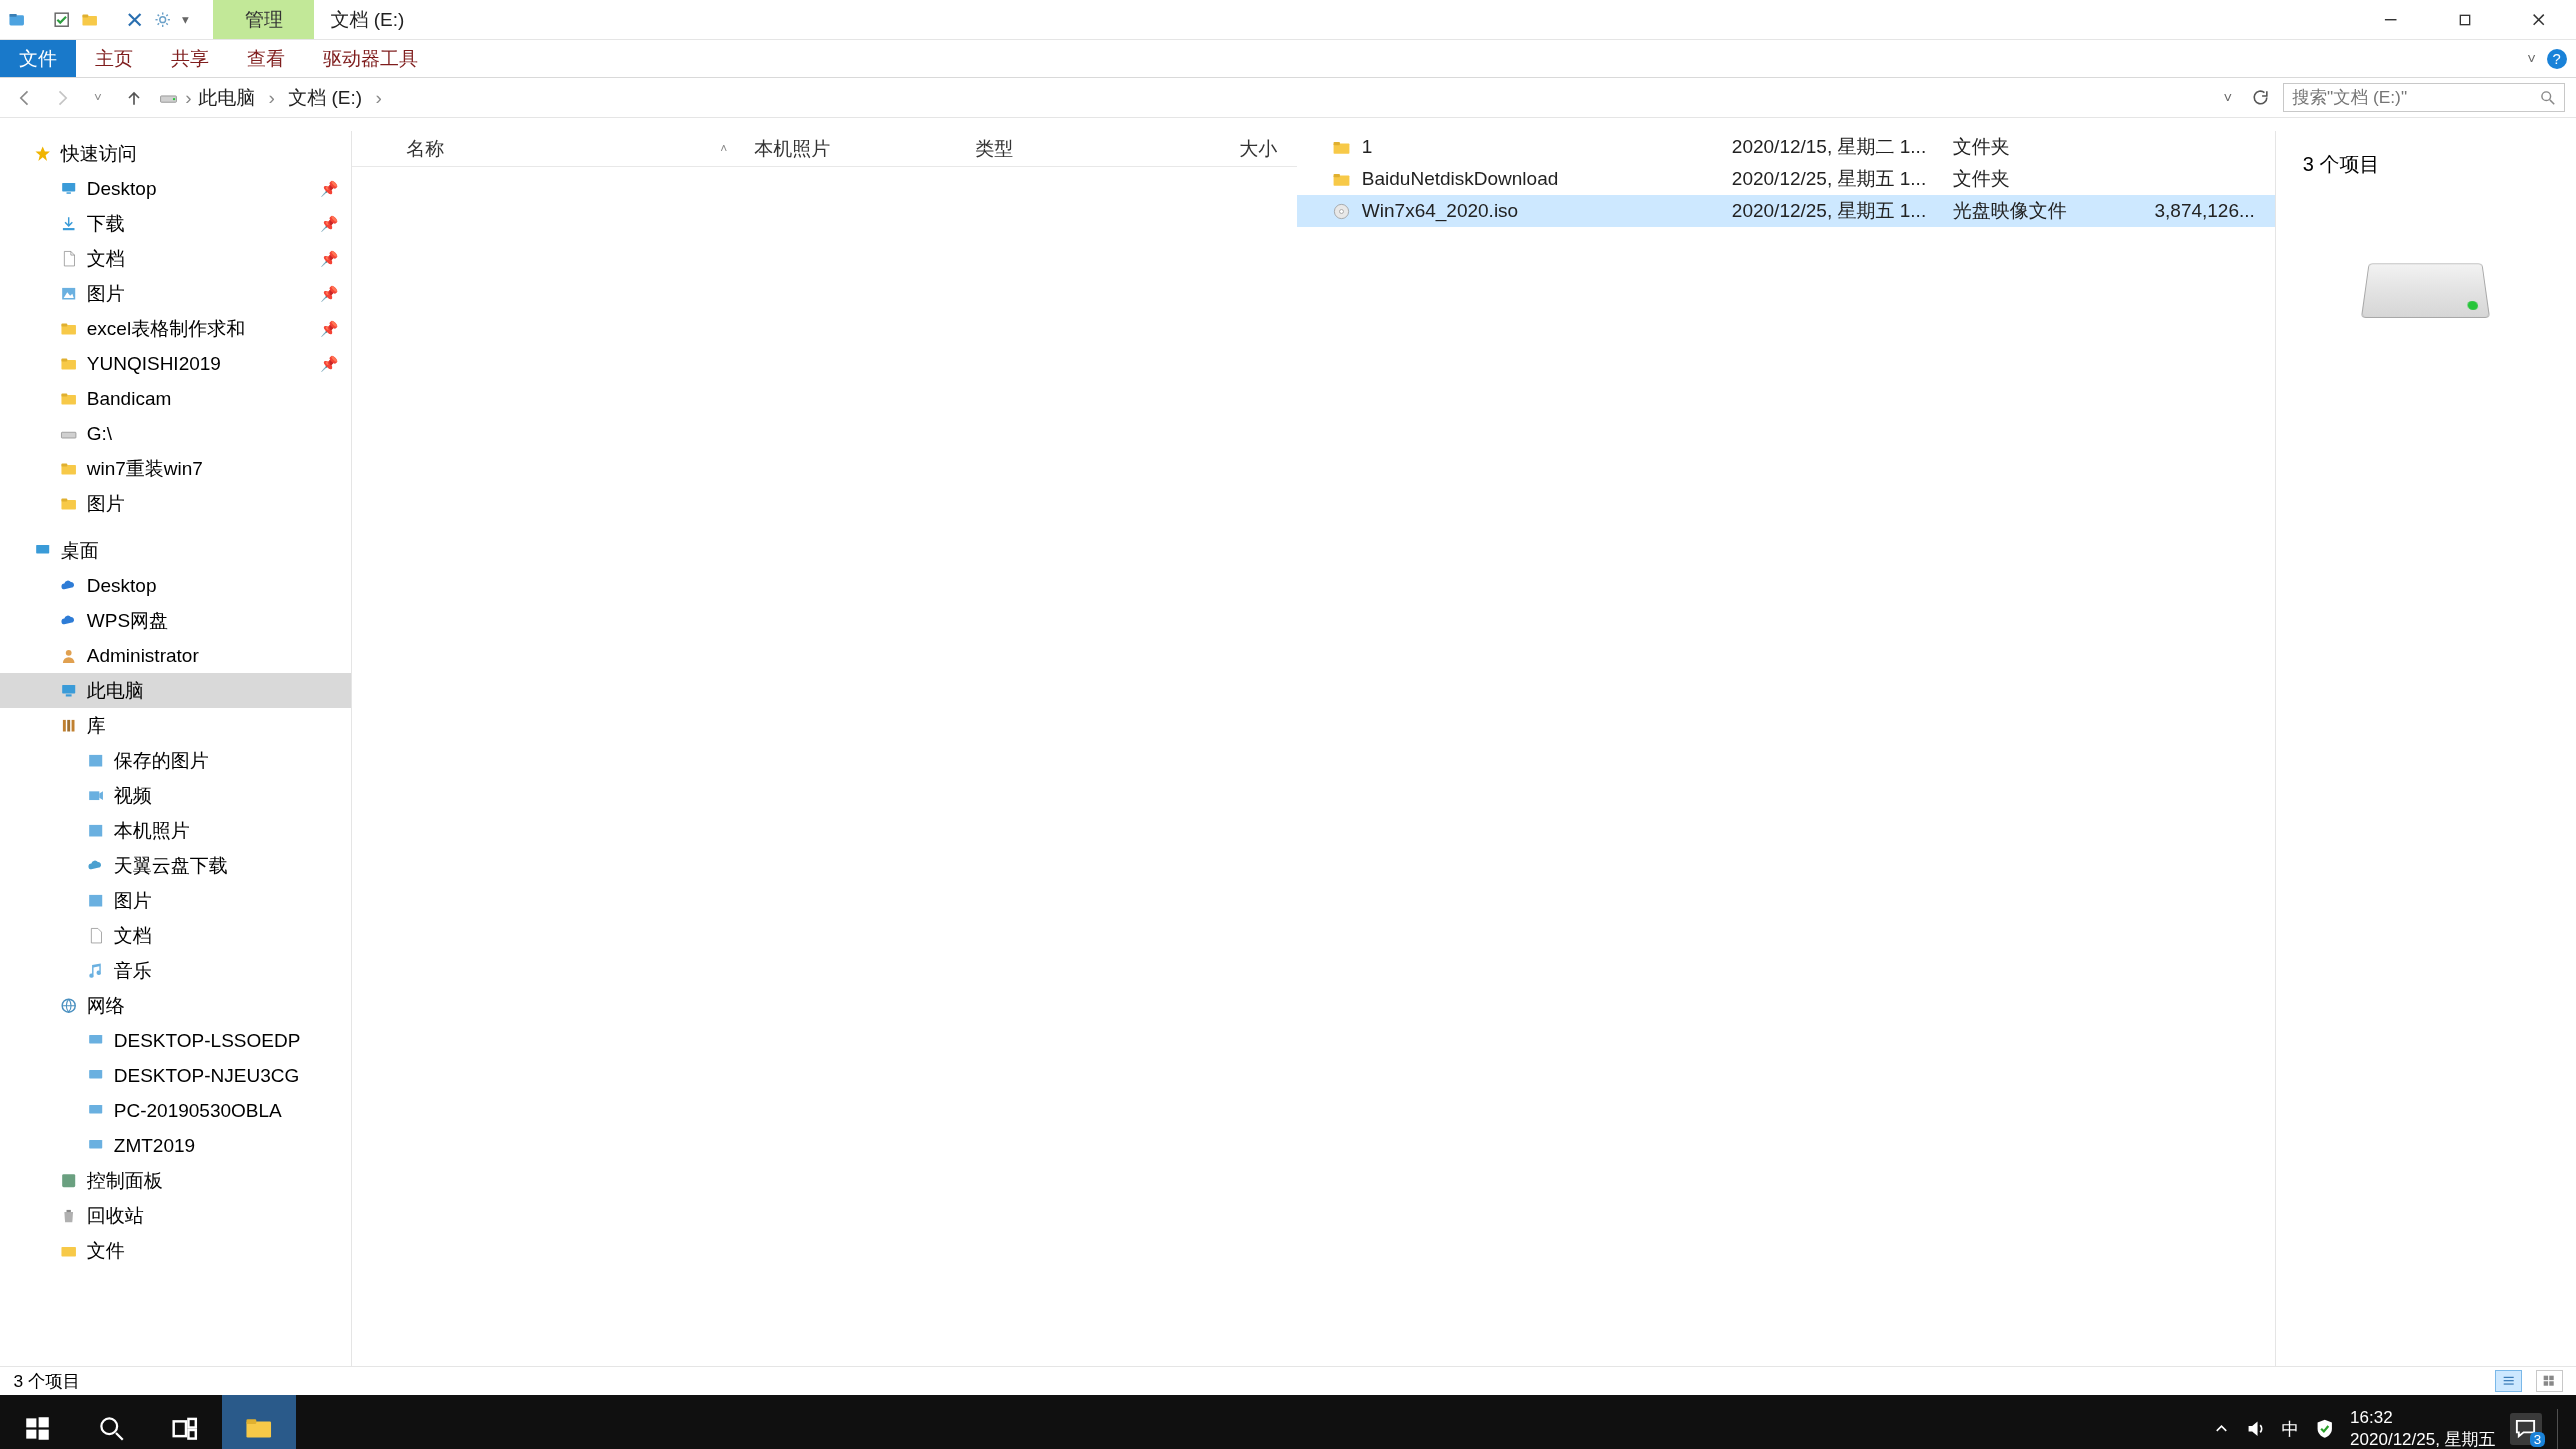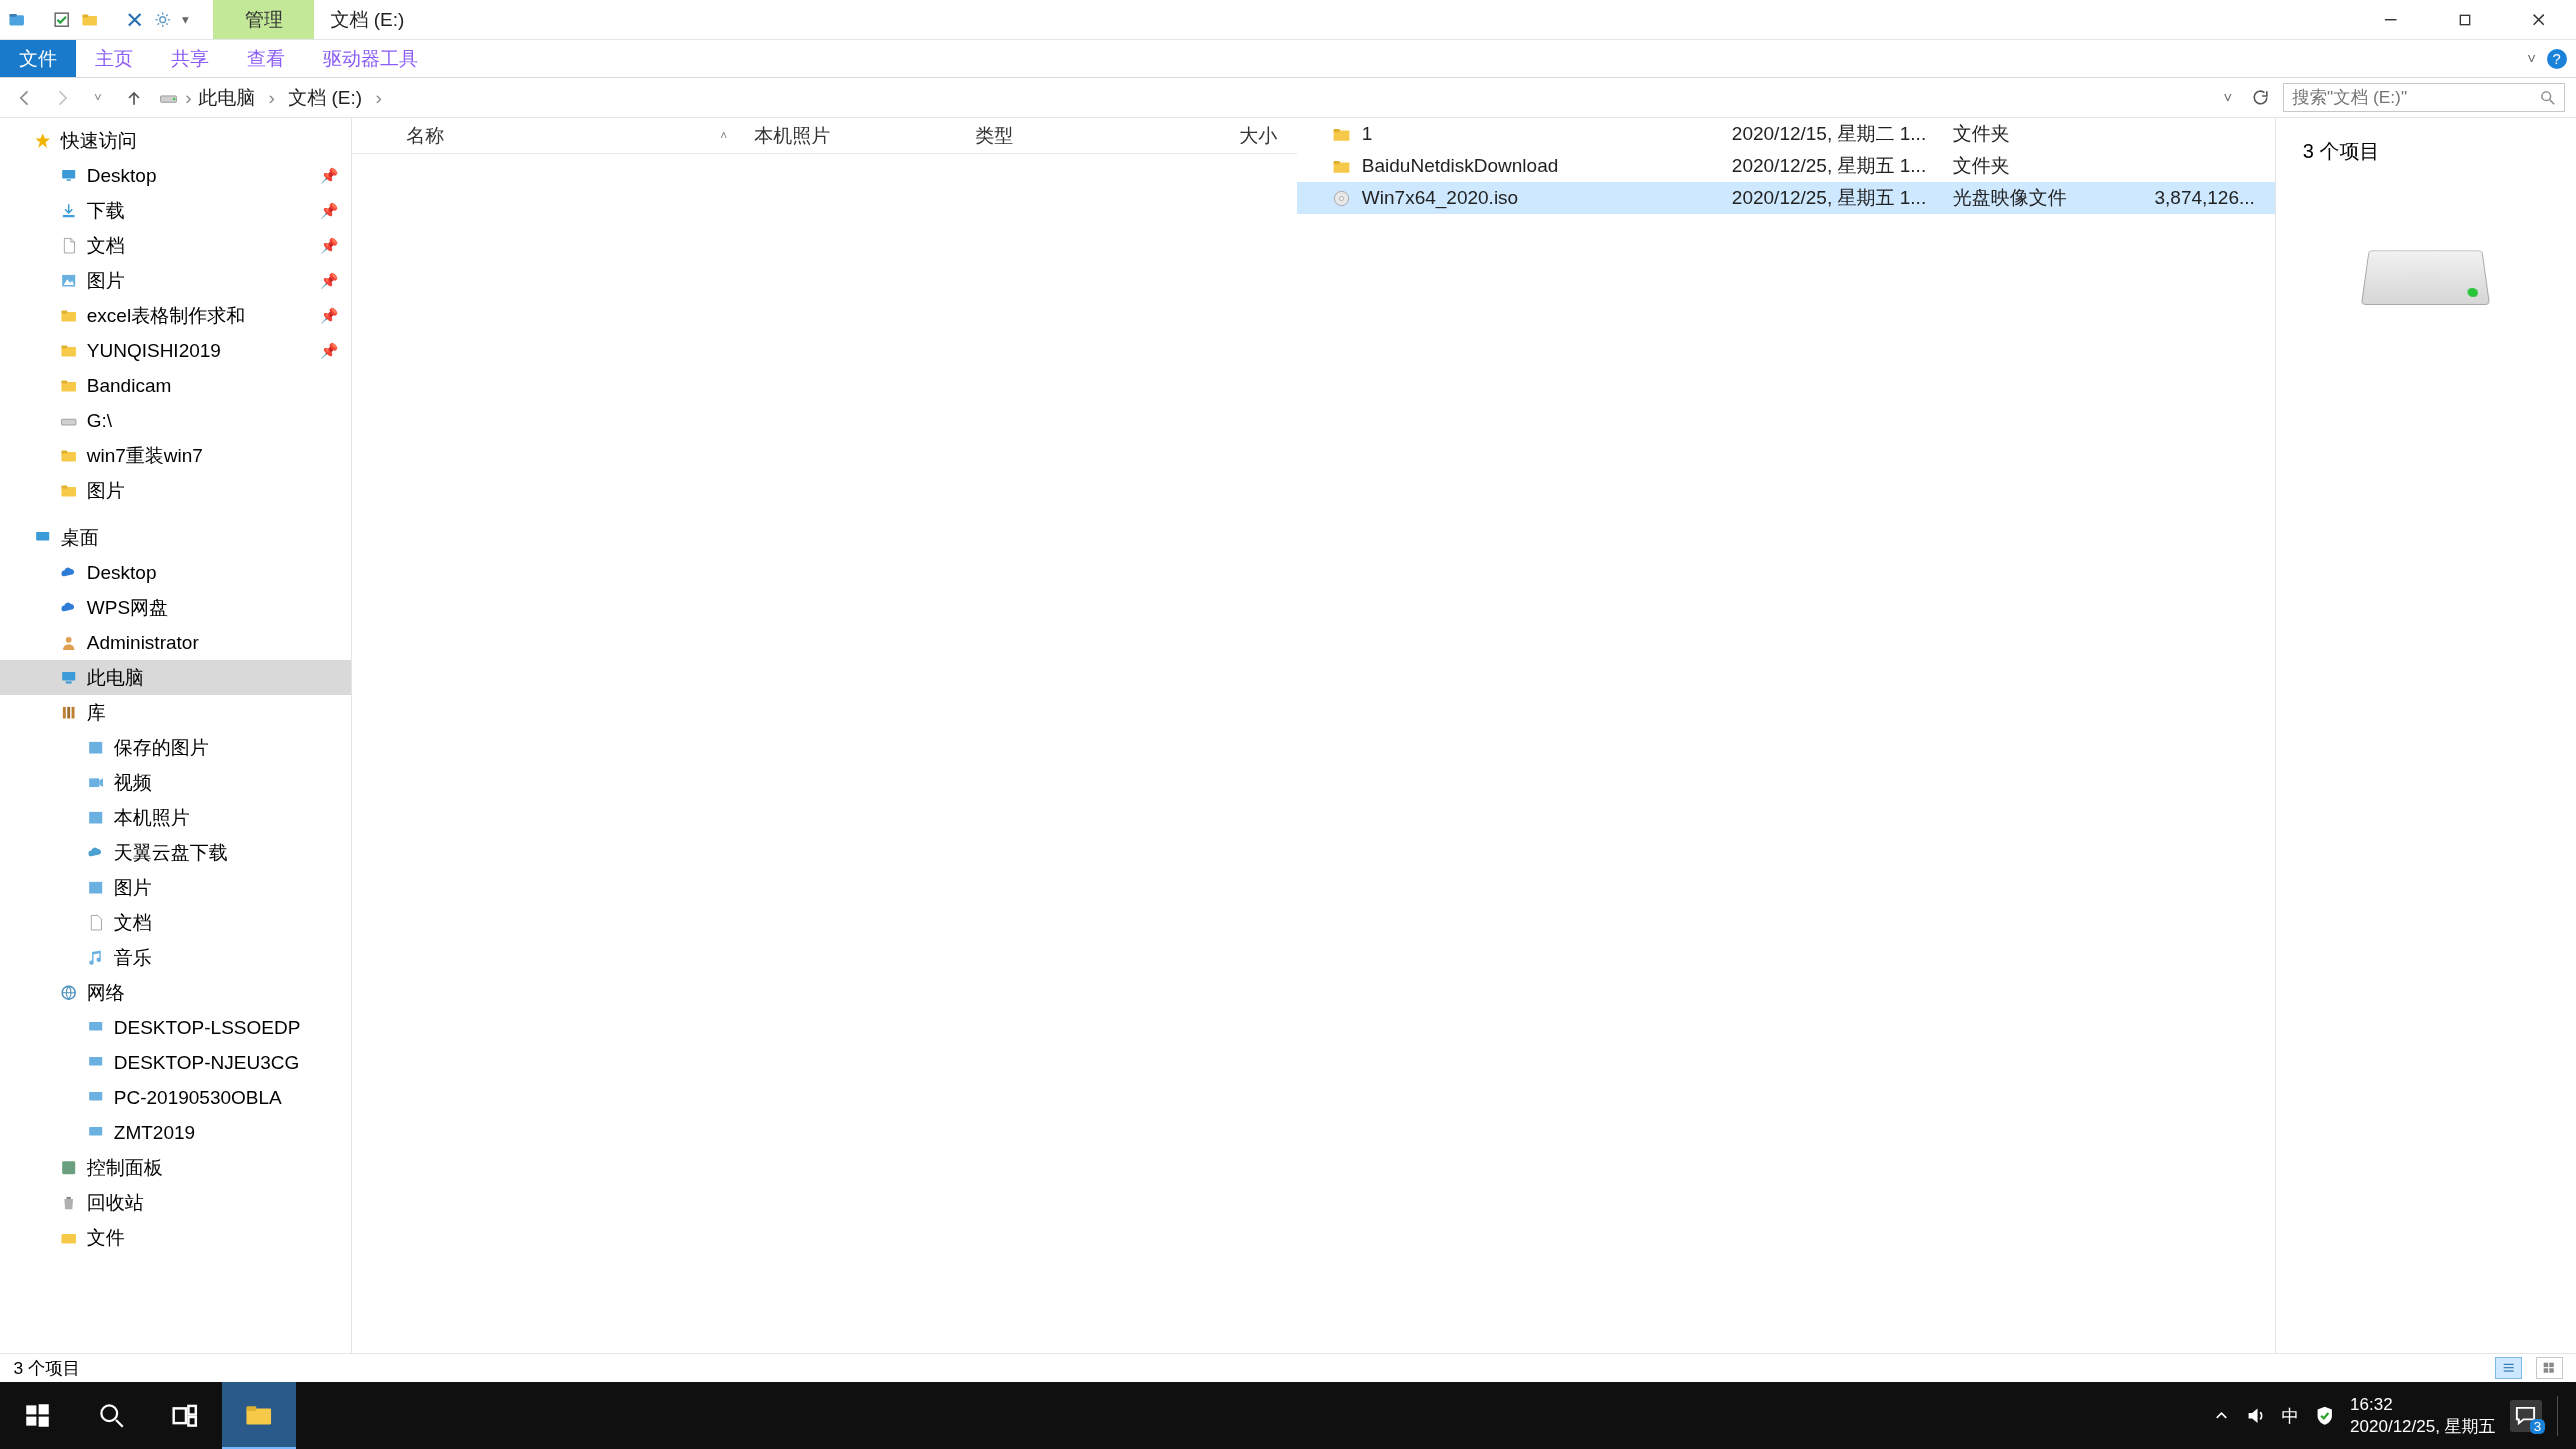--- a/index.html
+++ b/index.html
@@ -27,21 +27,21 @@
     width: 74px; height: 40px; display: flex; align-items: center; justify-content: center;
     font-size: 21.5px; color: #333;
   }
 
   
   .ribbon {
     height: 38px; display: flex; align-items: stretch; font-size: 19px;
     background: #fff; border-bottom: 0.7px solid #d9d9d9;
   }
   .ribbon .tab {
-    padding: 0 19px; display: flex; align-items: center; color: #8b5cf6;
+    padding: 0 19px; display: flex; align-items: center; color: #7f1d1d;
   }
   .ribbon .tab.file { background: #1979ca; color: #fff; }
   .ribbon .helprow {
     margin-left: auto; display: flex; align-items: center; padding-right: 9.4px; gap: 10.7px;
   }
   .help-circle {
     width: 20px; height: 20px; border-radius: 50%; background: #1a82d8; color: #fff;
     font-size: 14.8px; display: flex; align-items: center; justify-content: center;
   }
 
@@ -57,21 +57,21 @@
   .searchbox {
     width: 282px; height: 29.5px; border: 0.7px solid #c8c8c8; display:flex; align-items:center;
     padding: 0 8px; color: #888; gap: 6.7px;
   }
   .searchbox input {
     flex:1; border:none; outline:none; font-size:17.4px; color:#333; background:transparent;
   }
 
   
   .main {
-    display: flex; height: calc(100% - 40px - 38px - 40px - 29.5px - 67px);
+    display: flex; height: calc(100% - 40px - 38px - 40px - 29.5px - 67px); margin-top: 13px;
   }
 
   
   .tree {
     width: 496px; border-right: 0.7px solid #e5e5e5; overflow: hidden; font-size: 19px;
     padding-top: 5.4px;
   }
   .tree .node {
     height: 35px; display: flex; align-items: center; gap: 9.4px;
     padding-left: var(--ind, 27px); padding-right: 5.4px; position: relative;

